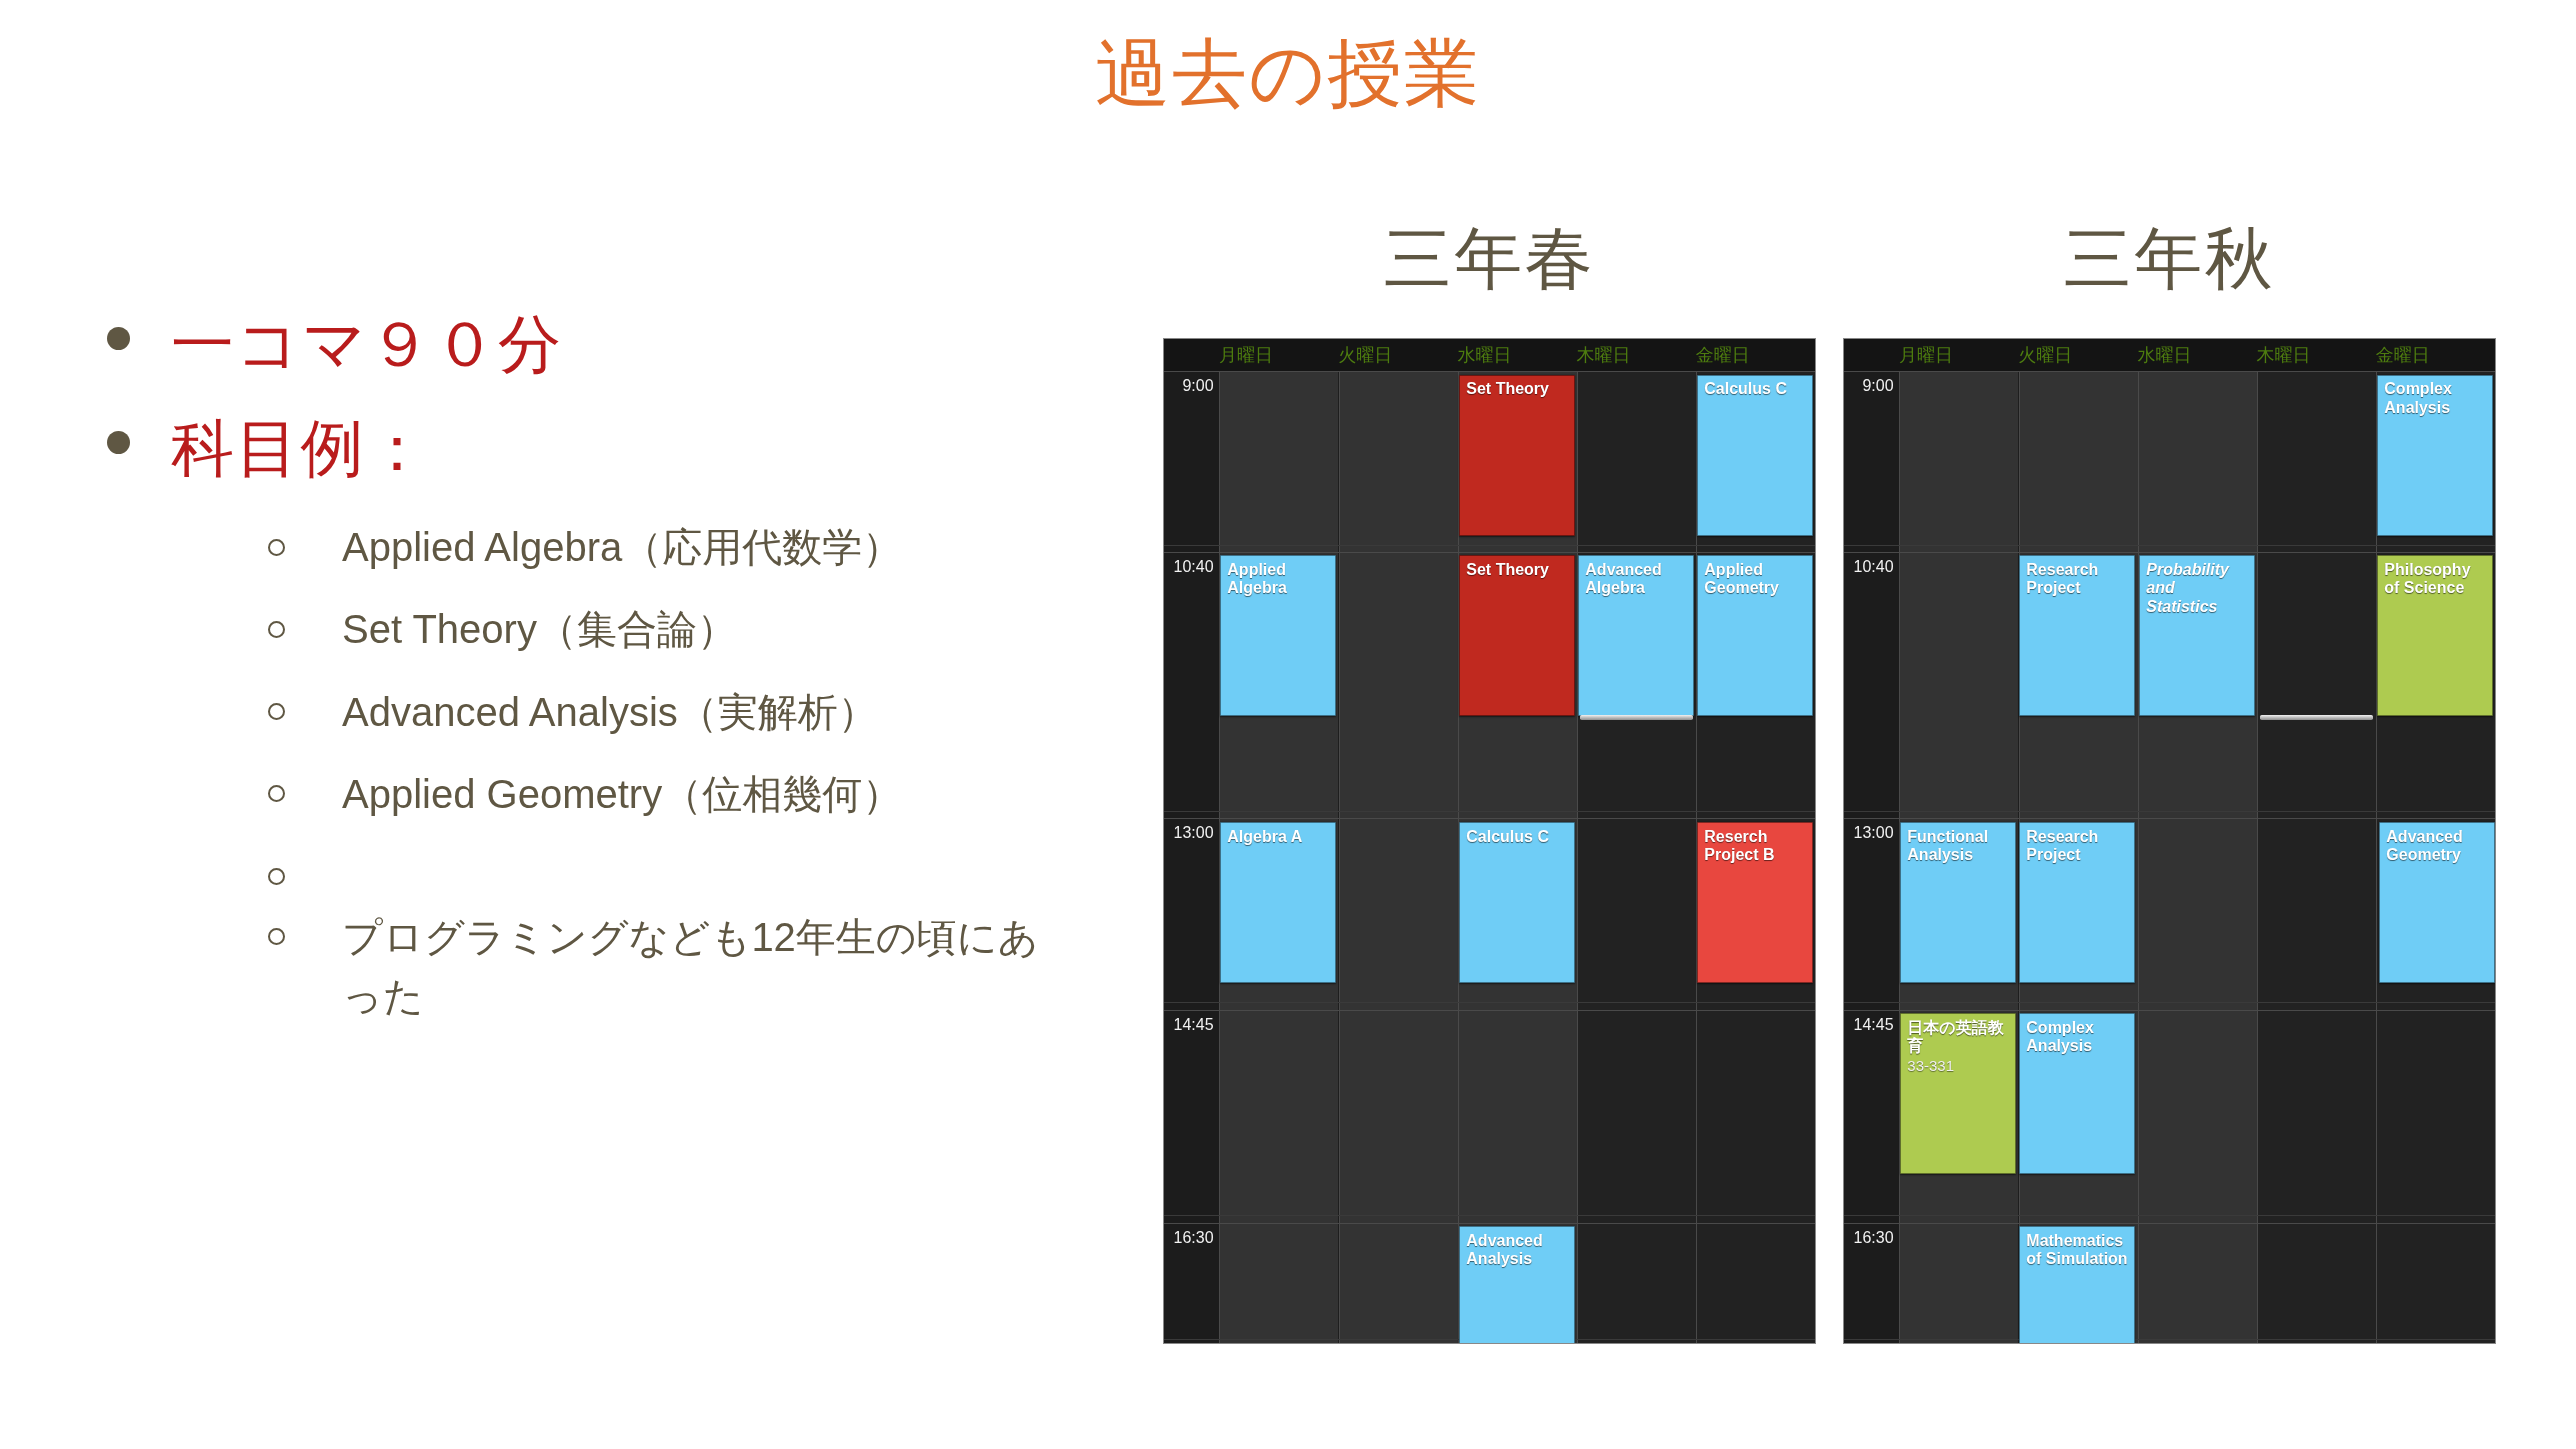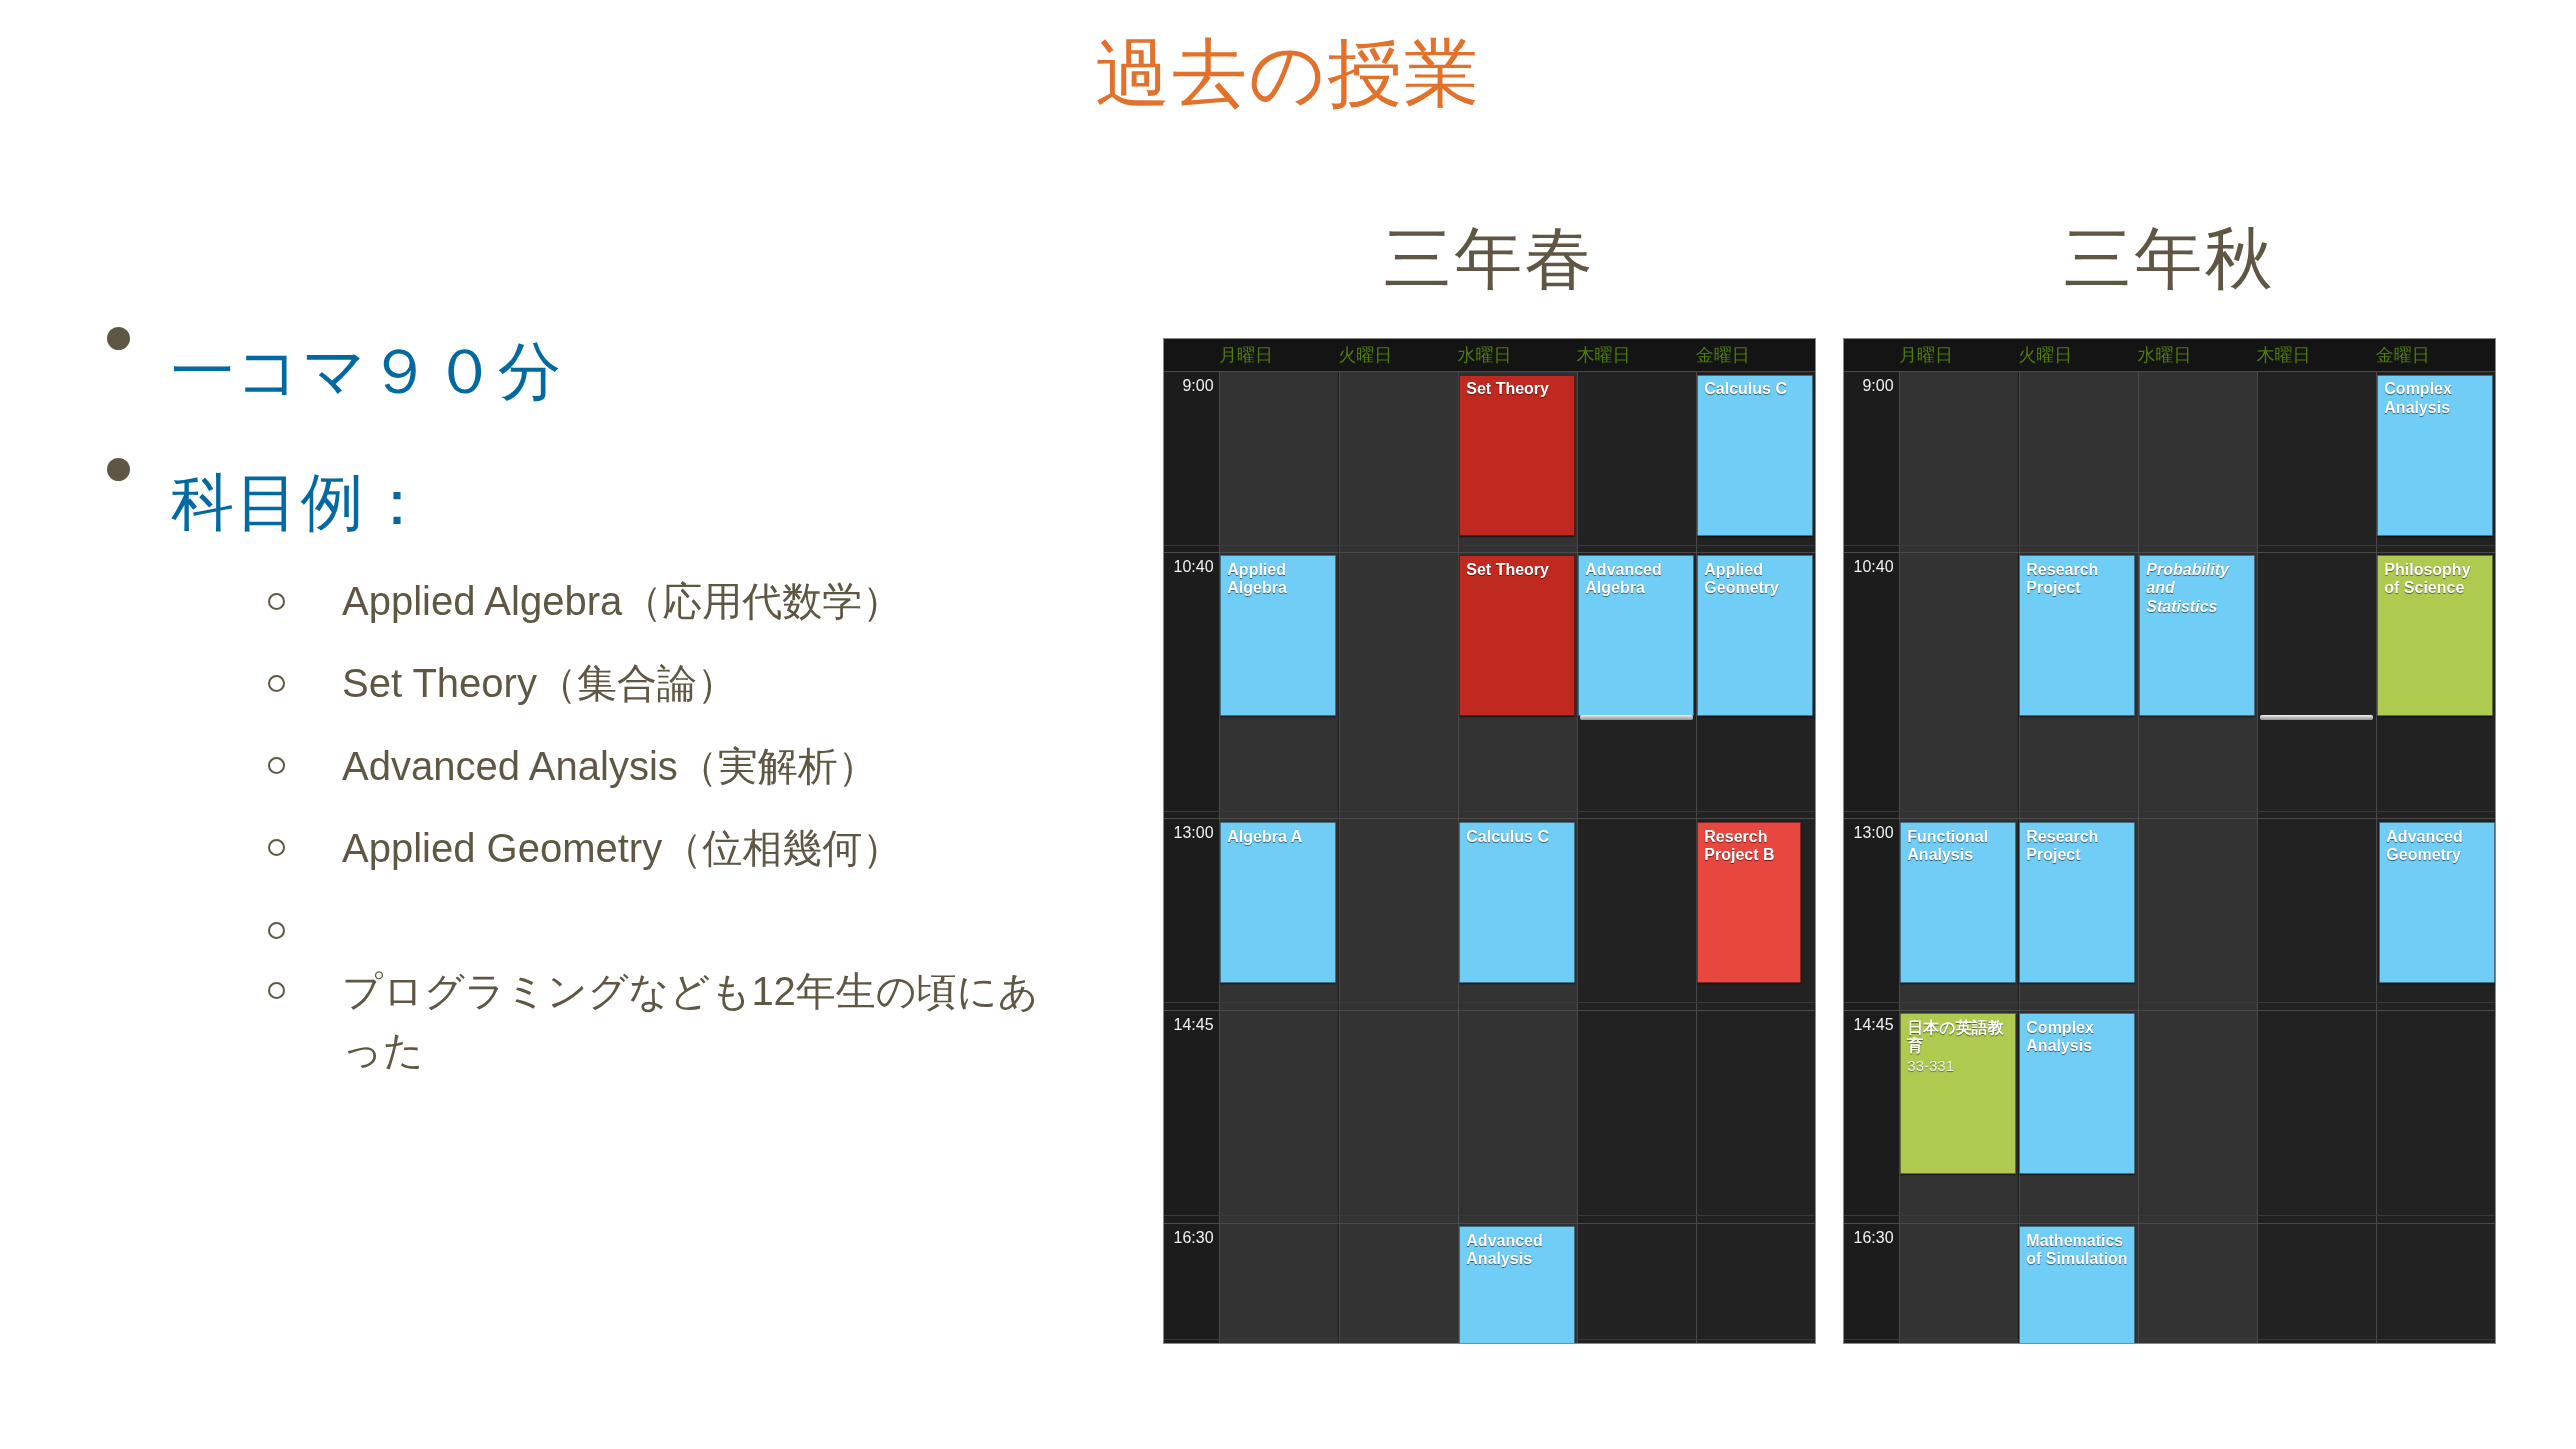--- a/index.html
+++ b/index.html
@@ -47,23 +47,22 @@
     width: 23px;
     height: 23px;
     border-radius: 50%;
     background: #5f5743;
     margin-top: 23px;
     margin-right: 41px;
   }
   .bullet-text {
     font-size: 63px;
     line-height: 1.28;
-    color: #0369a1;
+    color: #b91c1c;
     letter-spacing: 1.8px;
-    margin-top: 27px;
   }
 
   .sub-list {
     margin-top: 30px;
     margin-left: 161px;
   }
   .sub-row {
     display: flex;
     align-items: flex-start;
     margin-bottom: 23px;
@@ -291,21 +290,21 @@
       </div>
       <div class="event ev-blue" style="left: 533px; width: 116px; top: 184px; height: 161px;">
         <div class="ev-title">Applied Geometry</div>
       </div>
       <div class="event ev-blue" style="left: 56px; width: 116px; top: 451px; height: 161px;">
         <div class="ev-title">Algebra A</div>
       </div>
       <div class="event ev-blue" style="left: 295px; width: 116px; top: 451px; height: 161px;">
         <div class="ev-title">Calculus C</div>
       </div>
-      <div class="event ev-red" style="left: 533px; width: 104px; top: 451px; height: 161px;">
+      <div class="event ev-red" style="left: 533px; width: 116px; top: 451px; height: 161px;">
         <div class="ev-title">Reserch Project B</div>
       </div>
       <div class="event ev-blue" style="left: 295px; width: 116px; top: 855px; height: 161px;">
         <div class="ev-title">Advanced Analysis</div>
       </div>
       <div class="scroll-nub" style="left: 416px; width: 113px; top: 344px; height: 4.5px;"></div>
     </div>
   </div>
 <div class="calendar" id="calendar-1" style="left: 1843px; top: 338px; width: 653px; height: 1006px;">
     <div class="cal-head">

